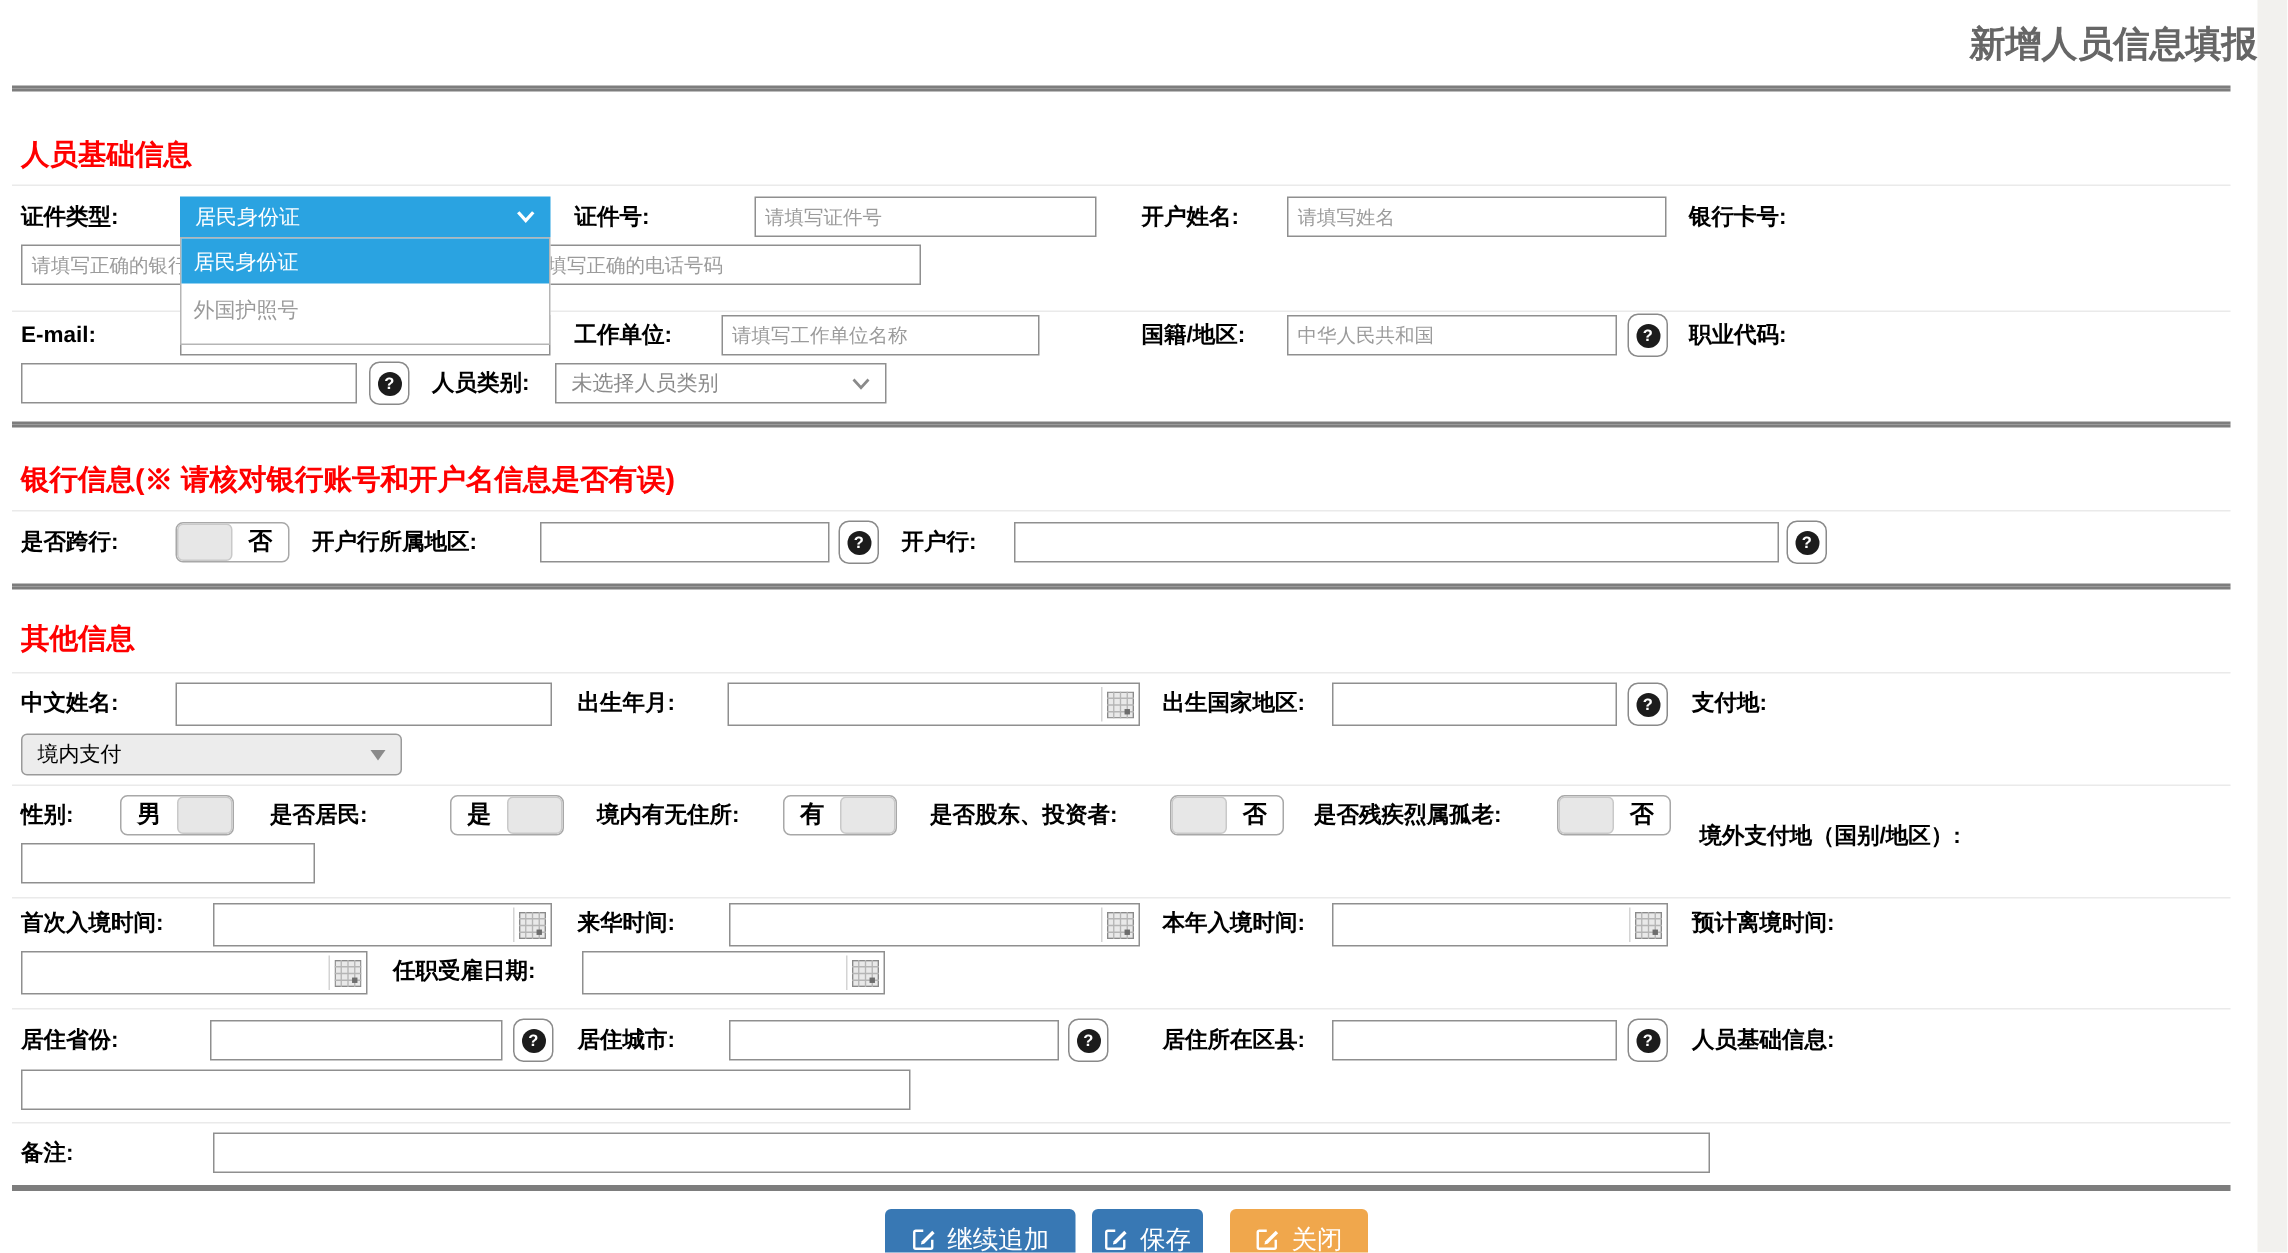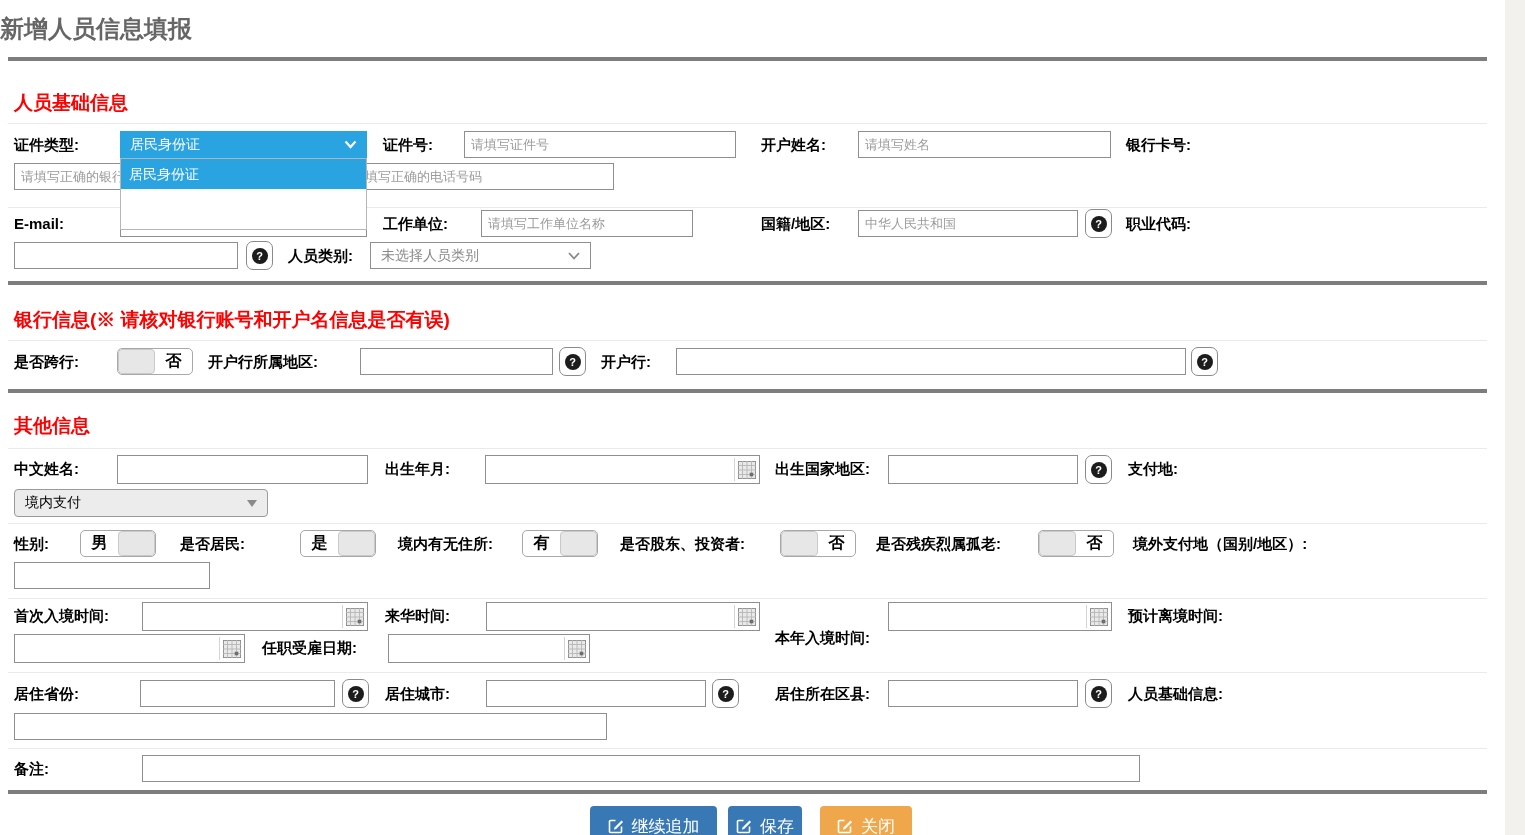--- a/index.html
+++ b/index.html
@@ -1,19 +1,19 @@
 <!DOCTYPE html>
 <html><head>
 <meta charset="utf-8">
 <style>
   * { margin:0; padding:0; box-sizing:border-box; }
   html,body { width:1525px; height:835px; }
   body { position:relative; background:#fff; overflow:hidden;
          font-family:"Liberation Sans", sans-serif; }
-  .title { position:absolute; left:0; top:13px; width:1505px; text-align:left;
+  .title { position:absolute; left:0; top:13px; width:1505px; text-align:right;
            font-size:24px; font-weight:bold; color:#666; }
   .hr2 { position:absolute; height:2px; background:#fff;
          border-top:2px solid #7d7d7d; border-bottom:2px solid #7d7d7d; }
   .sep { position:absolute; height:1px; background:#eaeaea; }
   .sechead { position:absolute; color:#ff0000; font-weight:bold; font-size:19px; white-space:nowrap; }
   .lbl { position:absolute; font-weight:bold; font-size:15px; color:#000;
          white-space:nowrap; line-height:28px; }
   .inp { position:absolute; height:27px; border:1px solid #8f8f8f; background:#fff;
          font-size:13px; padding:0 6px; color:#555; font-family:inherit; }
   .inp::placeholder { color:#9b9b9b; opacity:1; }
@@ -63,21 +63,21 @@
 <div class="sep" style="left:8px; top:123px; width:1479px;"></div>
 
 <div class="lbl" style="left:14px; top:131px;">证件类型:</div>
 <div class="bluesel" style="left:120px; top:131px; width:247px;">
   <span>居民身份证</span>
   <svg width="13" height="9" viewBox="0 0 13 9">
       <polyline points="1.5,1.5 6.5,7 11.5,1.5" fill="none" stroke="#fff" stroke-width="2.2"></polyline>
     </svg>
 </div>
 <div class="lbl" style="left:383px; top:131px;">证件号:</div>
-<input class="inp" style="left: 464px; top: 131px; width: 272px;" placeholder="请填写证件号">
+<input class="inp" style="left: 503px; top: 131px; width: 228px;" placeholder="请填写证件号">
 <div class="lbl" style="left:761px; top:131px;">开户姓名:</div>
 <input class="inp" style="left: 858px; top: 131px; width: 253px;" placeholder="请填写姓名">
 <div class="lbl" style="left:1126px; top:131px;">银行卡号:</div>
 
 <input class="inp" style="left: 14px; top: 163px; width: 327px;" placeholder="请填写正确的银行卡号">
 <input class="inp" style="left: 345px; top: 163px; width: 269px;" placeholder="请填写正确的电话号码">
 
 <div class="sep" style="left:8px; top:207px; width:1479px;"></div>
 
 <div class="lbl" style="left:14px; top:210px;">E-mail:</div>
@@ -98,20 +98,21 @@
 <div class="lbl" style="left:288px; top:242px;">人员类别:</div>
 <div class="wsel" style="left:370px; top:242px; width:221px;">
   <span>未选择人员类别</span>
   <svg width="12" height="8" viewBox="0 0 12 8">
       <polyline points="1,1 6,6.5 11,1" fill="none" stroke="#8a8a8a" stroke-width="1.8"></polyline>
     </svg>
 </div>
 
 <div class="dropdown" style="left:120px; top:158px; width:247px; height:72px;">
   <div class="opt sel">居民身份证</div>
+  <div class="opt plain">外国护照号</div>
 </div>
 
 <div class="hr2" style="left:8px; top:281px; width:1479px;"></div>
 
 <div class="sechead" style="left:14px; top:307px;">银行信息(※ 请核对银行账号和开户名信息是否有误)</div>
 <div class="sep" style="left:8px; top:340px; width:1479px;"></div>
 
 <div class="lbl" style="left:14px; top:348px;">是否跨行:</div>
 <div class="toggle" style="left:117px; top:348px;">
   <span class="knob"></span>
@@ -177,21 +178,21 @@
 <div class="lbl" style="left:620px; top:530px;">是否股东、投资者:</div>
 <div class="toggle" style="left:780px; top:530px;">
   <span class="knob"></span>
   <span class="tval">否</span>
 </div>
 <div class="lbl" style="left:876px; top:530px;">是否残疾烈属孤老:</div>
 <div class="toggle" style="left:1038px; top:530px;">
   <span class="knob"></span>
   <span class="tval">否</span>
 </div>
-<div class="lbl" style="left:1133px; top:530px;text-align:center;">境外支付地（国别/地区）:</div>
+<div class="lbl" style="left:1133px; top:544px;text-align:center;">境外支付地（国别/地区）:</div>
 
 <input class="inp" style="left: 14px; top: 562px; width: 196px;">
 
 <div class="sep" style="left:8px; top:598px; width:1479px;"></div>
 
 <div class="lbl" style="left:14px; top:602px;">首次入境时间:</div>
 <div class="datewrap" style="left:142px; top:602px; width:226px;">
   <span class="calbox">
       <svg width="18" height="18" viewBox="0 0 20 20">
         <rect x="0.5" y="0.5" width="19" height="19" fill="#e9e9e9" stroke="#8a8a8a"></rect>
@@ -203,21 +204,21 @@
 <div class="lbl" style="left:385px; top:602px;">来华时间:</div>
 <div class="datewrap" style="left:486px; top:602px; width:274px;">
   <span class="calbox">
       <svg width="18" height="18" viewBox="0 0 20 20">
         <rect x="0.5" y="0.5" width="19" height="19" fill="#e9e9e9" stroke="#8a8a8a"></rect>
         <path d="M0 5h20M0 10h20M0 15h20M5 0v20M10 0v20M15 0v20" stroke="#b5b5b5" stroke-width="1"></path>
         <rect x="13" y="13" width="4" height="4" fill="#6e6e6e"></rect>
       </svg>
     </span>
 </div>
-<div class="lbl" style="left:775px; top:624px;">本年入境时间:</div>
+<div class="lbl" style="left:775px; top:602px;">本年入境时间:</div>
 <div class="datewrap" style="left:888px; top:602px; width:224px;">
   <span class="calbox">
       <svg width="18" height="18" viewBox="0 0 20 20">
         <rect x="0.5" y="0.5" width="19" height="19" fill="#e9e9e9" stroke="#8a8a8a"></rect>
         <path d="M0 5h20M0 10h20M0 15h20M5 0v20M10 0v20M15 0v20" stroke="#b5b5b5" stroke-width="1"></path>
         <rect x="13" y="13" width="4" height="4" fill="#6e6e6e"></rect>
       </svg>
     </span>
 </div>
 <div class="lbl" style="left:1128px; top:602px;">预计离境时间:</div>

